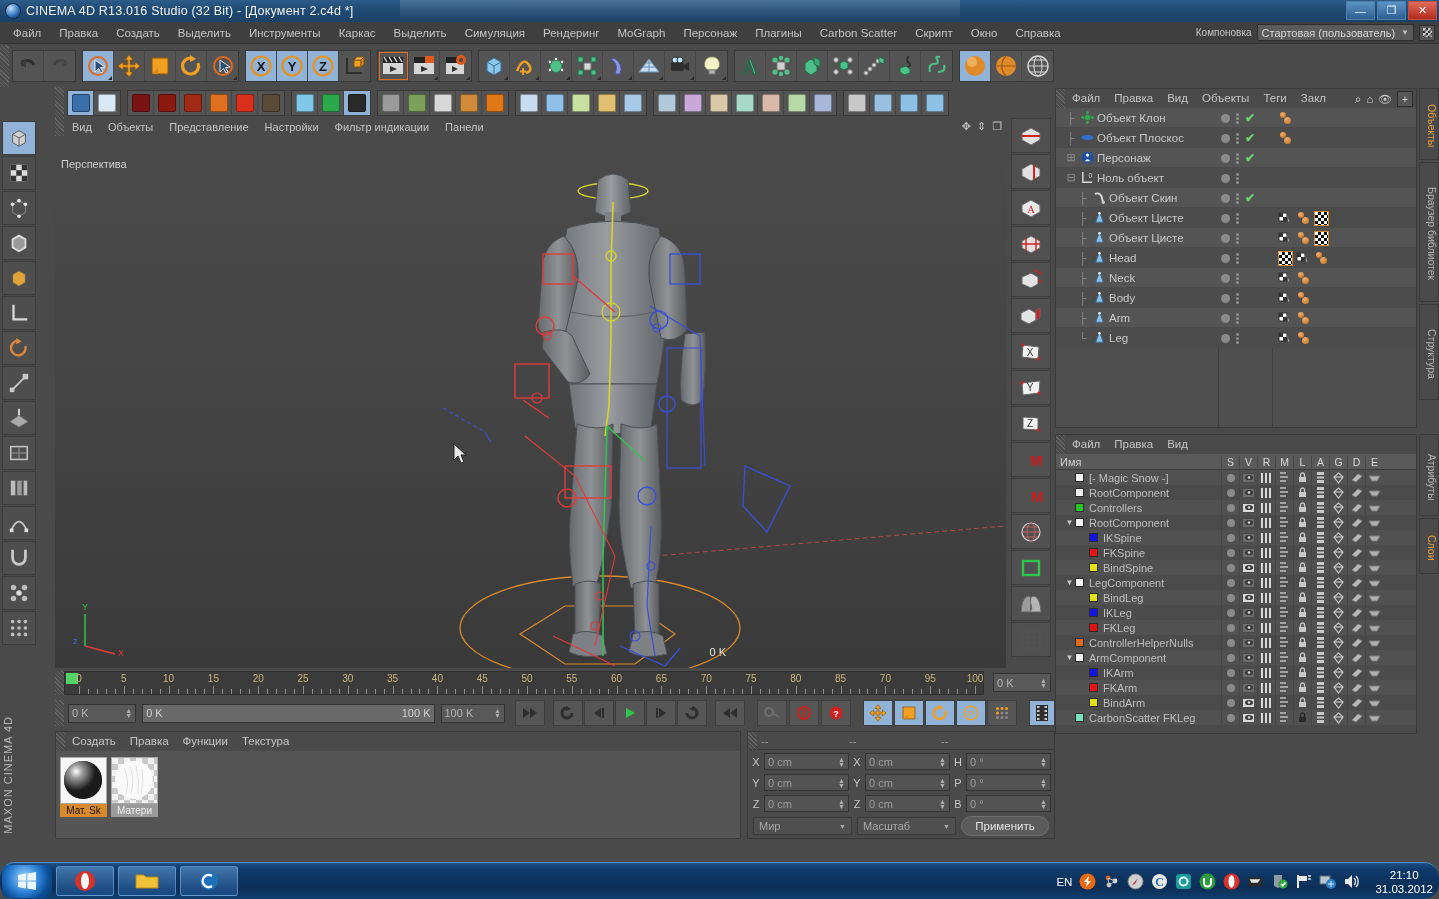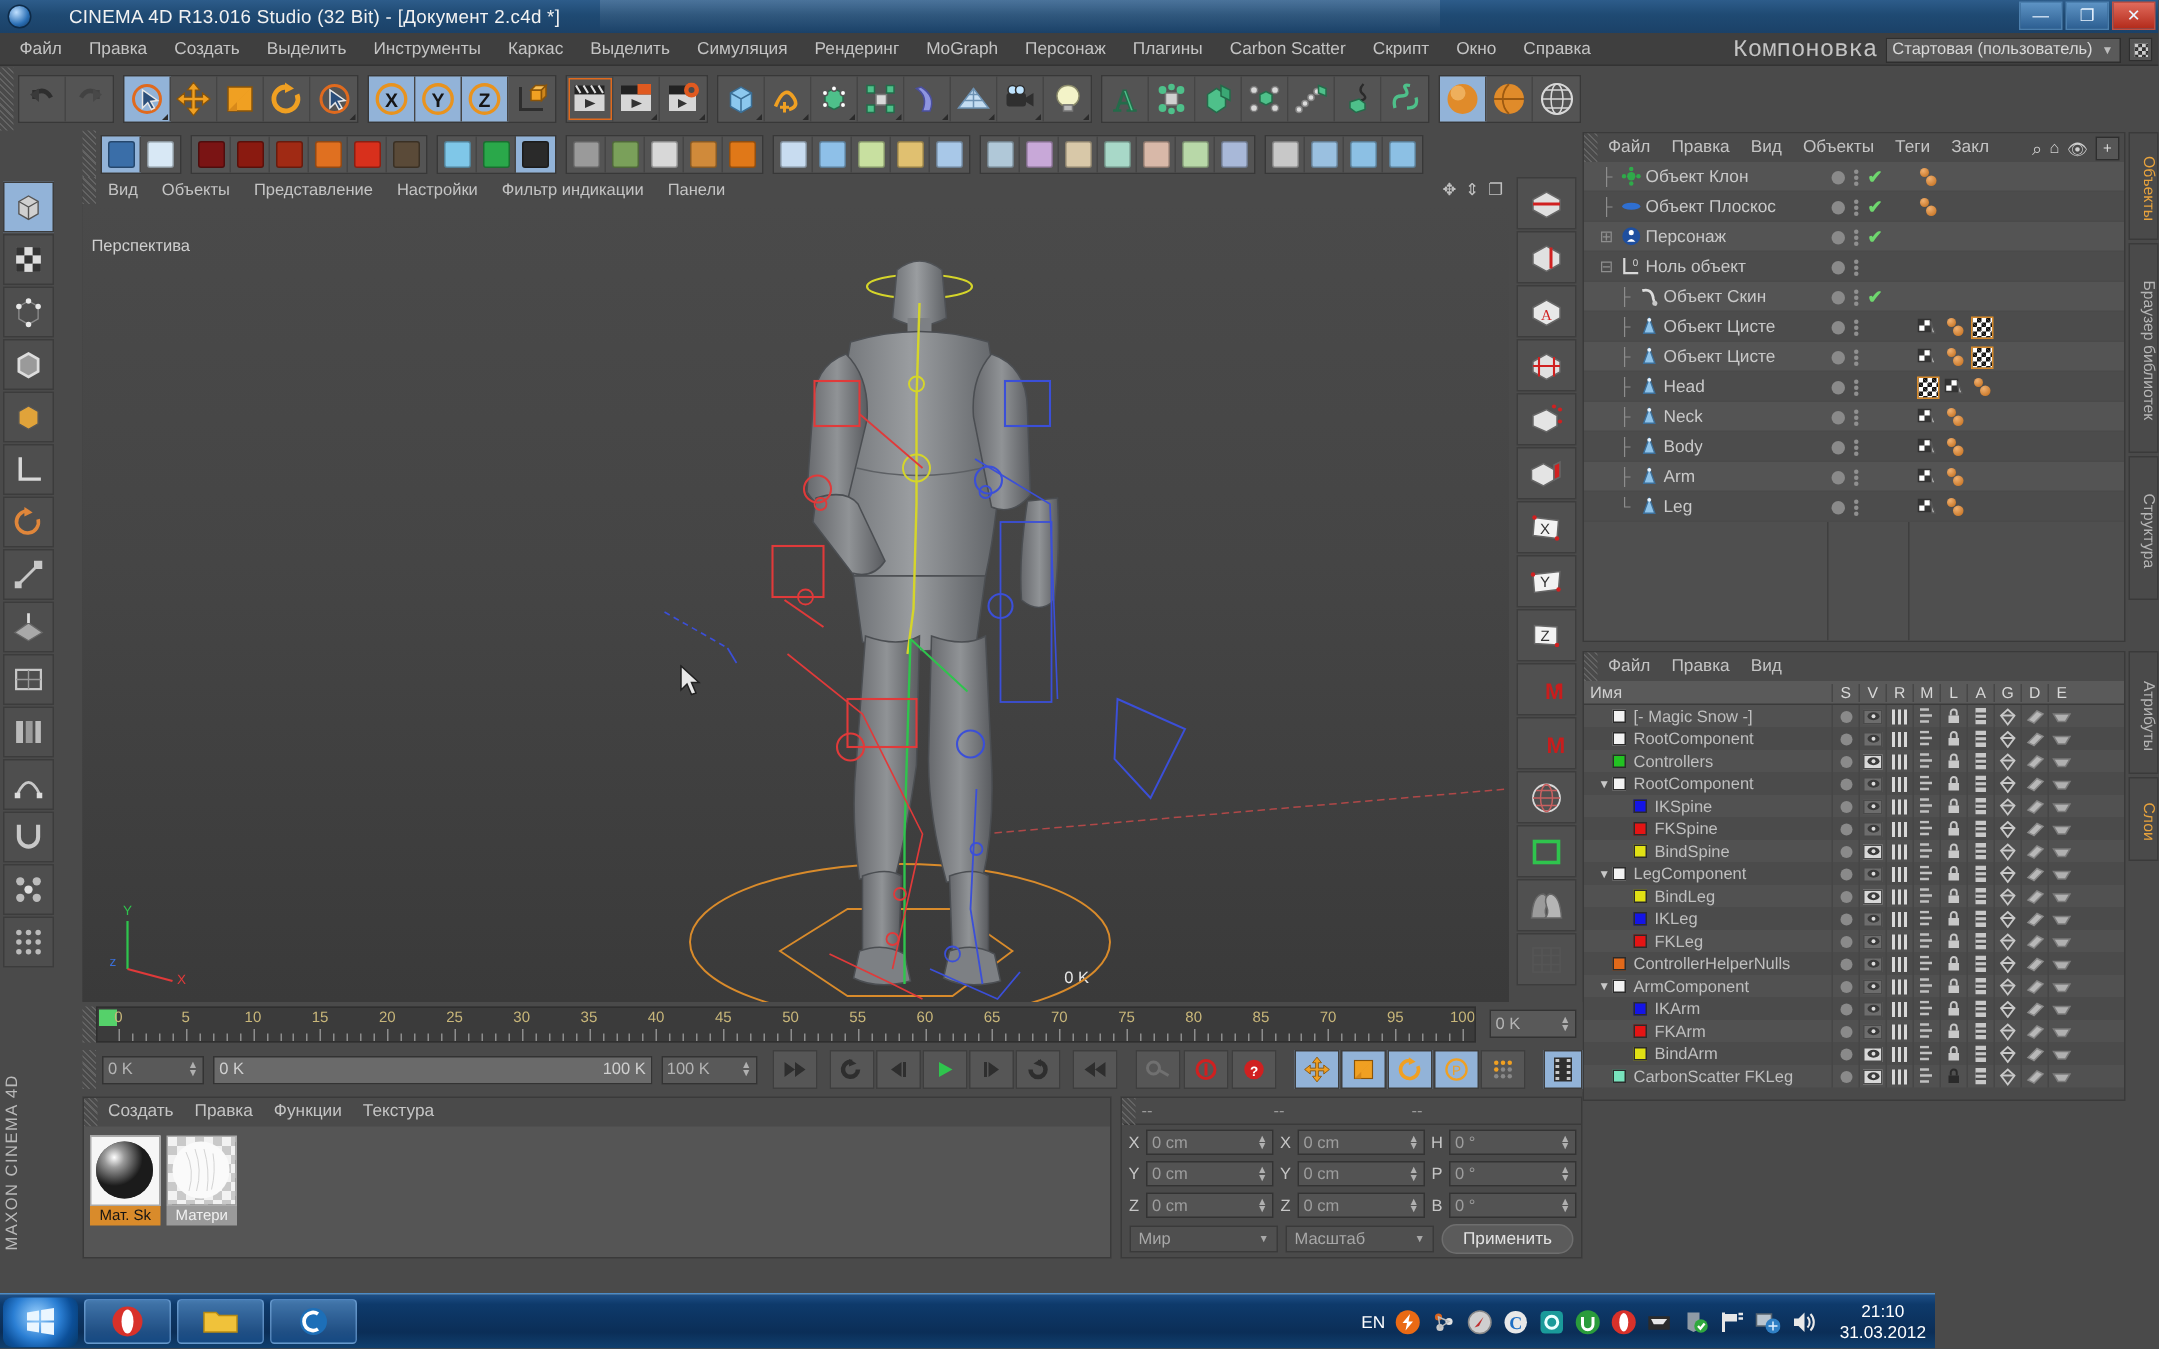--- a/index.html
+++ b/index.html
@@ -22,37 +22,37 @@
   .titlebar .glass{
     position:absolute; left:400px; top:0; width:560px; height:22px;
     background:linear-gradient(to bottom,rgba(255,255,255,.14),rgba(255,255,255,0));
     pointer-events:none;
   }
   .tb-icon{
     width:16px;height:16px;margin-left:5px;border-radius:50%;
     background:radial-gradient(circle at 35% 30%, #bfe0ff, #2a6fb5 60%, #12355c);
     border:1px solid #0d2a47; flex:none;
   }
-  .tb-title{ margin-left:25px; color:#f2f2f2; font-size:12.5px; letter-spacing:.2px; white-space:nowrap;}
+  .tb-title{ margin-left:5px; color:#f2f2f2; font-size:12.5px; letter-spacing:.2px; white-space:nowrap;}
   .tb-btns{ position:absolute; right:2px; top:1px; display:flex; gap:2px;}
   .tb-btn{
     width:29px;height:19px; border:1px solid #4b7fae;
     background:linear-gradient(to bottom,#5d93c4,#2d5f92);
     display:flex;align-items:center;justify-content:center;color:#eaf4ff;font-size:11px;
   }
   .tb-btn.close{ background:linear-gradient(to bottom,#e06a5b,#b32b1b); border-color:#c05043;}
 
   
   .menubar{
     position:absolute; left:0; top:22px; width:1439px; height:22px;
     background:#3f3f3f; display:flex; align-items:center; border-bottom:1px solid #333;
   }
   .menubar .mi{ padding:0 9px; line-height:22px; color:#c4c4c4; font-size:11.5px; white-space:nowrap;}
   .layout-box{ position:absolute; right:4px; top:2px; display:flex; align-items:center; gap:5px;}
-  .layout-box .lbl{ color:#c4c4c4; font-size:16px;font-family:Liberation Mono, monospace;}
+  .layout-box .lbl{ color:#c4c4c4; font-size:10px;}
   .combo{
     background:#5a5a5a; border:1px solid #2e2e2e; height:17px; display:flex; align-items:center;
     padding:0 4px; color:#d8d8d8; font-size:11px; min-width:150px; justify-content:space-between;
   }
   .combo .arrow{ color:#bdbdbd; font-size:8px; margin-left:6px;}
   .sq-ico{ width:16px;height:16px;background:#565656;border:1px solid #2e2e2e;
     display:flex;align-items:center;justify-content:center;}
   .sq-ico i{ width:9px;height:9px;background:
       linear-gradient(45deg,#2b2b2b 25%,transparent 25%,transparent 75%,#2b2b2b 75%),
       linear-gradient(45deg,#2b2b2b 25%,#ccc 25%,#ccc 75%,#2b2b2b 75%);
@@ -199,23 +199,23 @@
     display:flex;align-items:center;justify-content:space-between;padding:0 5px;color:#a8a8a8;font-size:11px;}
   .capply{ width:88px;height:20px;border-radius:10px;background:#5b5b5b;border:1px solid #6e6e6e;
     display:flex;align-items:center;justify-content:center;color:#e2e2e2;font-size:11.5px;}
 
   
   .statusbar{ position:absolute; left:0; top:843px; width:1439px; height:19px; background:#414141;
     display:flex; align-items:center; border-top:1px solid #343434;}
   .statusbar .txt{ margin-left:10px; font-size:11px; color:#c6c6c6;}
 
   
-  .taskbar{ position:absolute; left:0; top:862px; width:1290px; height:37px;
+  .taskbar{ position:absolute; left:0; top:862px; width:1439px; height:37px;
     background:linear-gradient(to bottom,#1e4f86 0%,#0e3a6b 18%,#0b2e57 70%,#10406f 100%);
-    display:flex; align-items:center; border-top:1px solid #4d8cc7;}
+    display:flex; align-items:center; border-top:1px solid #4d8cc7;border-radius:15px;}
   .startorb{ width:50px;height:33px;margin-left:2px;border-radius:6px;
     background:radial-gradient(circle at 45% 38%, #9fd4ff 0%, #2b7fd4 45%, #0c4f98 70%, #063866 100%);
     display:flex;align-items:center;justify-content:center;}
   .tbitem{ width:58px;height:30px;margin-left:4px;border-radius:3px;
     background:linear-gradient(to bottom,rgba(130,190,245,.45),rgba(30,90,160,.5));
     border:1px solid rgba(150,200,250,.45);
     display:flex;align-items:center;justify-content:center;}
   .tray{ position:absolute; right:6px; top:0; height:37px; display:flex; align-items:center; gap:7px;}
   .trayico{ width:17px;height:17px; display:flex;align-items:center;justify-content:center;}
   .clock{ color:#ffffff; font-size:11.5px; text-align:center; line-height:14px; margin-left:8px;}

